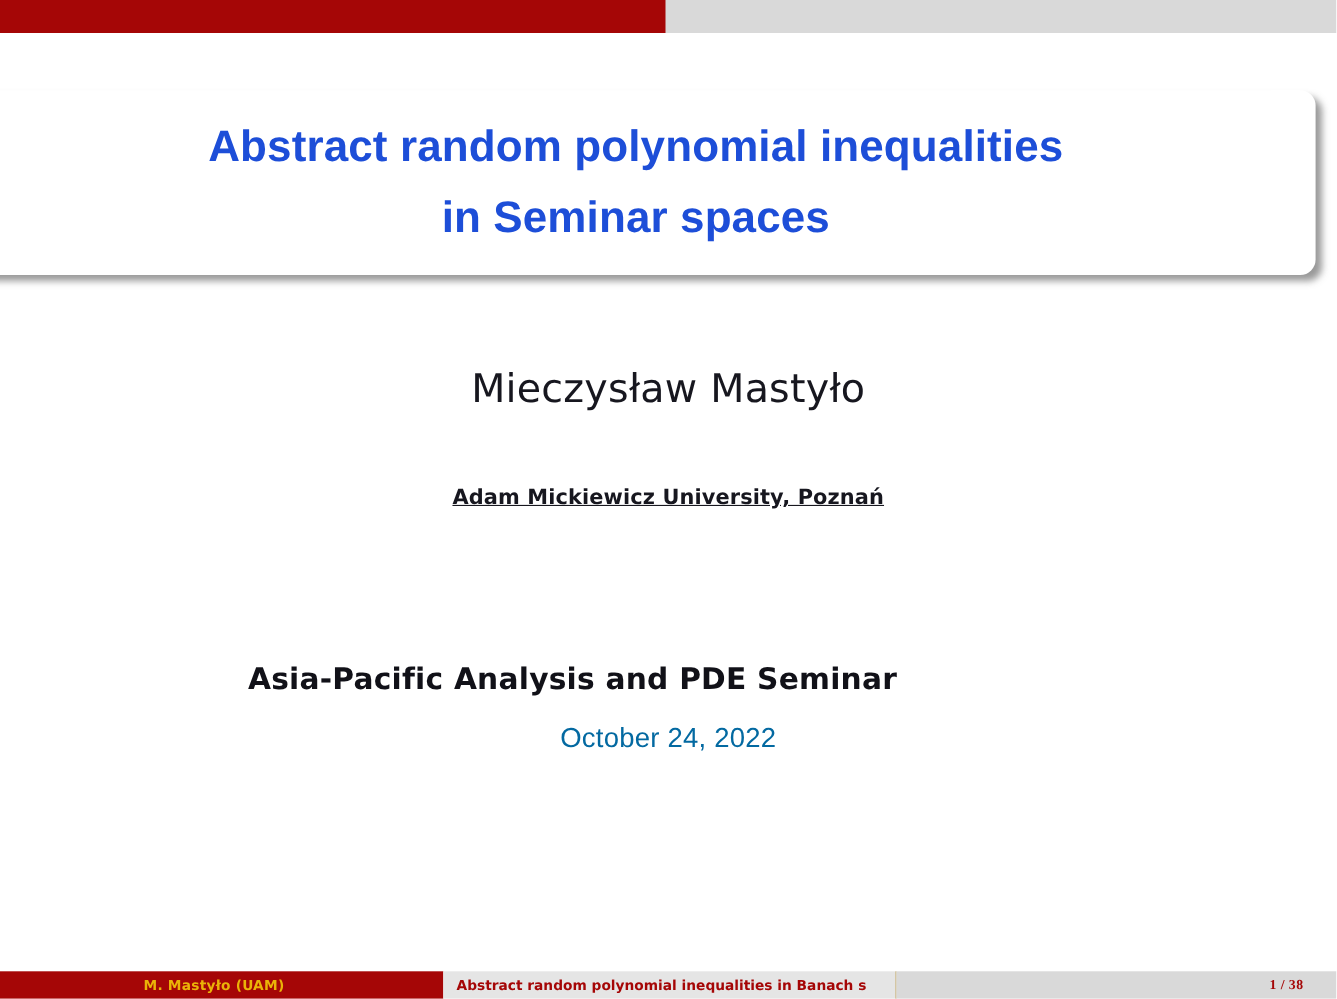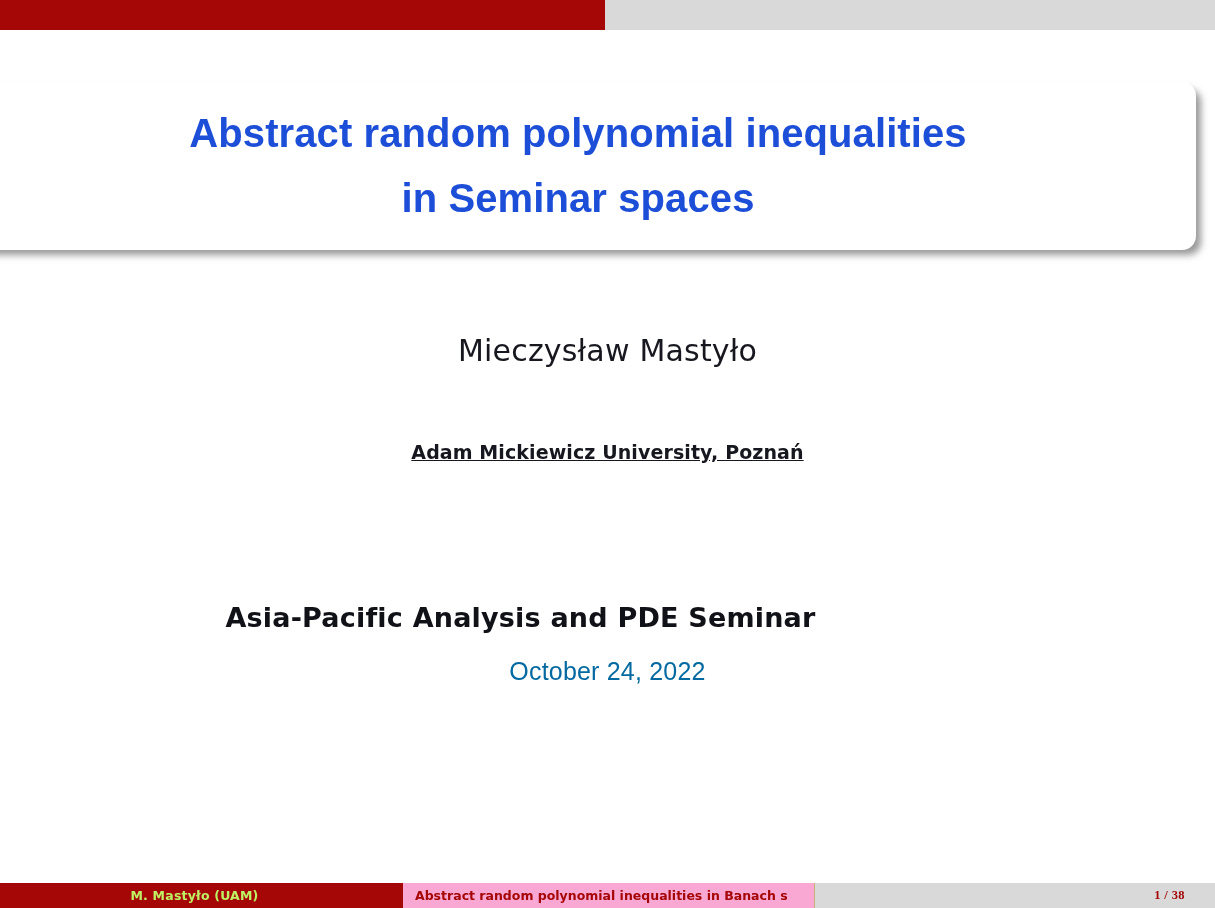--- a/index.html
+++ b/index.html
@@ -74,21 +74,21 @@
     top: 250px;
     width: 1215px;
     height: 633px;
     text-align: center;
   }
   #author {
     position: absolute;
     left: 0;
     top: 83px;
     width: 1215px;
-    font-size: 30px;
+    font-size: 36px;
     font-weight: normal;
     color: #17171f;
     font-family: "DejaVu Sans", sans-serif;
     letter-spacing: 0.2px;
   }
   #institute {
     position: absolute;
     left: 0;
     top: 191px;
     width: 1215px;
@@ -131,31 +131,31 @@
     height: 25px;
     display: flex;
     align-items: stretch;
     font-family: "DejaVu Sans", sans-serif;
     font-size: 12.5px;
     font-weight: bold;
   }
   #footer-author {
     width: 403px;
     background: #a50606;
-    color: #bef264;
+    color: #eab308;
     display: flex;
     align-items: center;
     justify-content: center;
     letter-spacing: 0.2px;
     box-sizing: border-box;
     padding-right: 14px;
   }
   #footer-title {
     width: 412px;
-    background: #f9a8d4;
+    background: #e5e5e5;
     color: #a50606;
     display: flex;
     align-items: center;
     justify-content: flex-start;
     box-sizing: border-box;
     padding-left: 12px;
     overflow: hidden;
     white-space: nowrap;
     border-right: 1px solid #c8b27a;
   }

